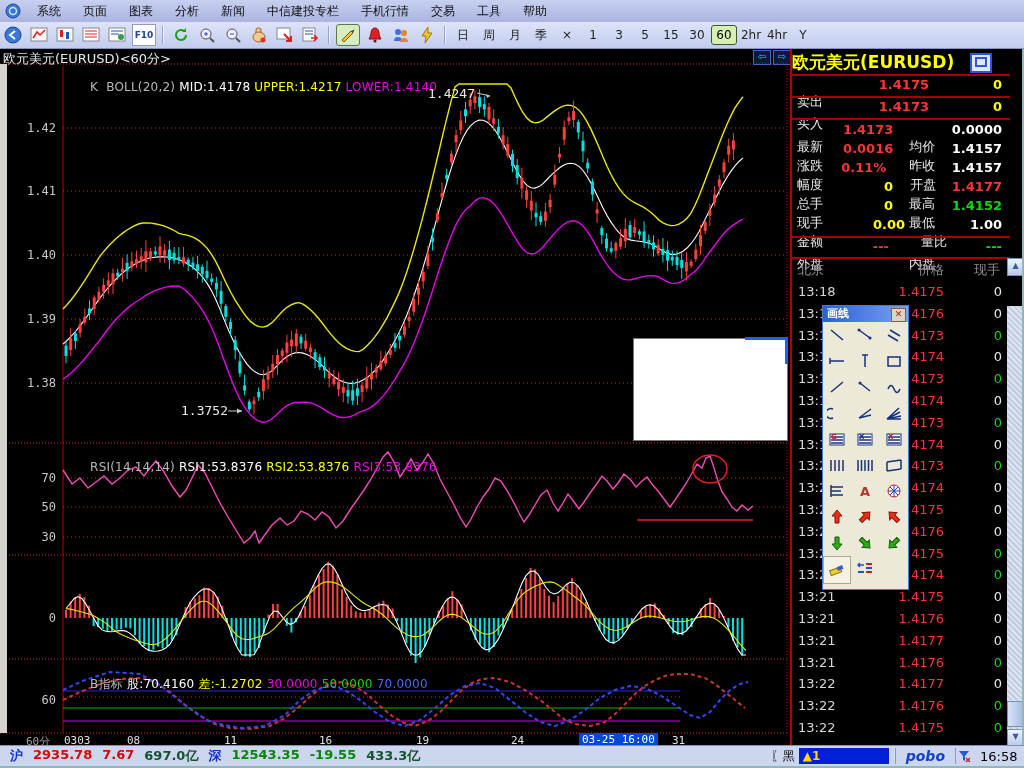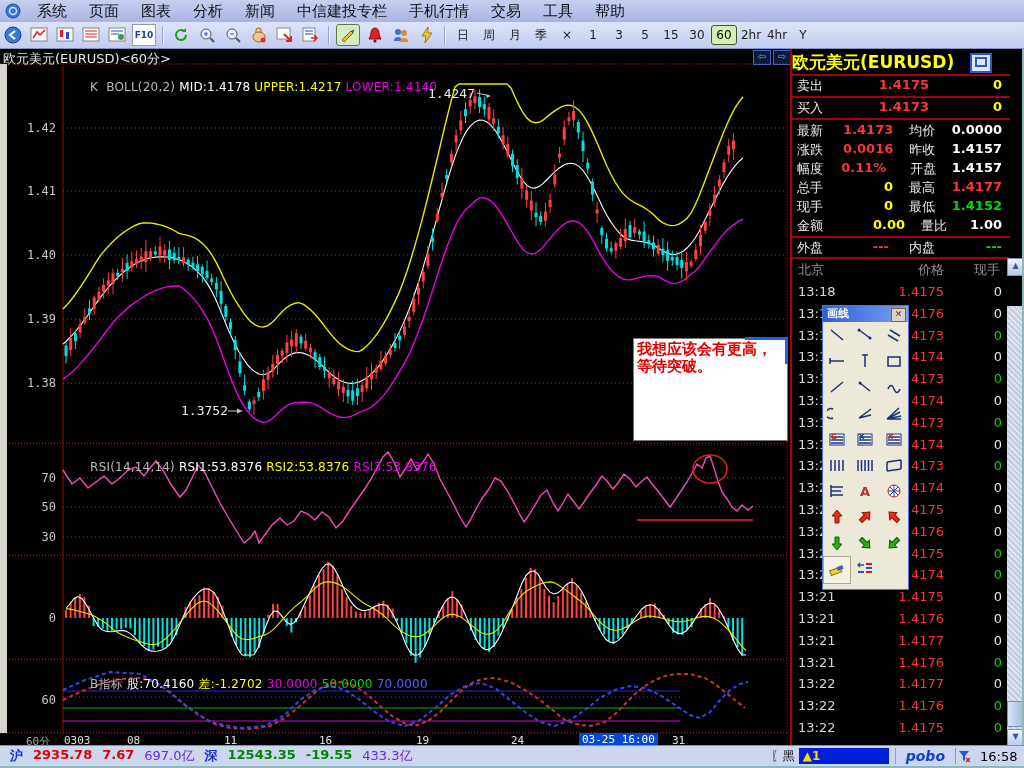--- a/index.html
+++ b/index.html
@@ -3,21 +3,21 @@
 <meta charset="utf-8">
 <style>
   html,body{margin:0;padding:0;width:1024px;height:768px;overflow:hidden;
     font-family:"DejaVu Sans","Liberation Sans",sans-serif;background:#8fb8ba;}
   .abs{position:absolute;}
   #app{position:relative;width:1024px;height:768px;background:#000;}
   
   #titlebar{left:0;top:0;width:1024px;height:22px;
     background:linear-gradient(180deg,#c8d0f0,#aab4e0);display:flex;align-items:center;z-index:40;}
   #teal-band{right:60px;top:0;width:260px;height:7px;background:#49c0c4;border-radius:0 0 4px 4px;}
-  .menu-item{font-size:15px;color:#111;padding:2px 11px;cursor:default;}
+  .menu-item{font-size:12px;color:#111;padding:2px 11px;cursor:default;}
   #app-title{left:540px;top:1px;width:270px;text-align:center;color:#d80000;
     font-weight:bold;font-size:16px;letter-spacing:1px;}
   .winbtn{width:15px;height:15px;border-radius:50%;margin-left:3px;
     background:radial-gradient(circle at 35% 30%,#d8f8f8,#64bcc8);
     border:1px solid #2a7f8f;color:#0c4a56;font-size:9px;line-height:13px;text-align:center;font-weight:bold;}
   #winbtns{right:6px;top:3px;display:flex;}
   
   #toolbar{left:0;top:22px;width:1024px;height:26px;
     background:linear-gradient(180deg,#dde3f8,#c2ccee);display:flex;align-items:center;z-index:40;
     border-bottom:1px solid #8892c0;}
@@ -46,21 +46,21 @@
     border-top:3px solid #2060f0;border-right:3px solid #2060f0;}
   .price-note{color:#e8e8e8;font-family:"DejaVu Sans Mono","Liberation Mono",monospace;font-size:13px;}
   #left-gutter{left:0;top:64px;width:7px;height:669px;background:#d6d3ce;}
   
   #quote-panel{left:790px;top:48px;width:218px;height:697px;background:#000;border-left:2px solid #b00000;z-index:5;}
   #quote-title{left:0;top:3px;width:190px;text-align:left;color:#ffff00;font-size:17px;font-weight:bold;}
   #quote-board-icon{left:178px;top:5px;width:18px;height:16px;border:2px solid #2858d8;background:#dfe8ff;}
   #quote-board-icon div{margin:2px auto;width:8px;height:6px;border:2px solid #2858d8;}
   .redline{position:absolute;left:0;width:218px;height:0;border-top:2px solid #a80000;}
   .q-row{position:absolute;left:0;width:216px;display:flex;font-size:13px;font-weight:bold;}
-  .q-label{color:#e8e8e8;padding-left:5px;font-weight:normal;}
+  .q-label{color:#e8e8e8;padding-left:5px;font-weight:normal;margin-top:16px;}
   .tape-hdr{color:#909090;font-size:13px;font-weight:normal;}
   .tape-row{position:absolute;left:0;width:214px;display:flex;font-size:13px;}
   .t-time{width:58px;color:#d8d8d8;padding-left:6px;}
   .t-price{width:88px;text-align:right;color:#ff3434;}
   .t-vol{flex:1;text-align:right;padding-right:4px;}
   
   #vscroll{left:1007px;top:306px;width:15px;height:439px;background:
     repeating-linear-gradient(45deg,#dce4f0 0 2px,#c2cce0 2px 4px);z-index:6;}
   .scr-btn{position:absolute;left:0;width:15px;height:16px;background:linear-gradient(180deg,#eef4ff,#b8c8e8);
     border:1px solid #7890c0;color:#3858a0;font-size:8px;text-align:center;line-height:14px;}
@@ -74,21 +74,21 @@
     color:#fff;font-size:11px;font-weight:bold;padding-left:4px;line-height:16px;}
   #palette-close{position:absolute;right:2px;top:2px;width:13px;height:12px;background:#d8d4c8;
     border:1px solid #806040;color:#a02010;font-size:9px;line-height:10px;text-align:center;font-weight:bold;}
   #palette-grid{display:grid;grid-template-columns:repeat(3,1fr);}
   .pal-cell{height:26px;display:flex;align-items:center;justify-content:center;}
   .pal-cell.sel{border:1px solid #b0a890;background:#f4f2e4;}
   
   #statusbar{left:0;top:745px;width:1024px;height:20px;background:#ccd6ee;border-top:1px solid #8090b8;
     display:flex;align-items:center;font-size:13px;z-index:40;}
   .st{margin-left:10px;font-weight:bold;}
-  .st.blue-b{color:#1030d0;}.st.red{color:#e00000;}.st.green{color:#008800;}.st.black{color:#6d28d9;font-weight:normal;}
+  .st.blue-b{color:#1030d0;}.st.red{color:#e00000;}.st.green{color:#008800;}.st.black{color:#14532d;font-weight:bold;}
   #st-right{position:absolute;right:4px;display:flex;align-items:center;height:20px;}
   #st-mode{color:#000;font-size:12px;}
   #st-alert{width:86px;height:16px;background:#0020d8;color:#ffd800;font-size:12px;font-weight:bold;
     padding-left:4px;line-height:16px;margin:0 4px;}
   #st-brand{color:#1040d0;font-weight:bold;font-style:italic;font-size:14px;margin:0 8px;}
   #st-time{color:#000;margin-left:8px;width:40px;}
   .st-sep{width:1px;height:16px;background:#8898c0;margin:0 2px;}
   #bottom-frame{left:0;top:765px;width:1024px;height:3px;background:#8fb8ba;}
   #right-frame{left:1022px;top:48px;width:2px;height:717px;background:#8fb8ba;z-index:35;}
 </style>
@@ -739,21 +739,20 @@
     <div class="abs ytick" style="left:4px;top:423px">70</div>
     <div class="abs ytick" style="left:4px;top:452px">50</div>
     <div class="abs ytick" style="left:4px;top:482px">30</div>
     <div class="abs ytick" style="left:4px;top:563px">0</div>
     <div class="abs ytick" style="left:4px;top:645px">60</div>
 
     <div class="abs price-note" style="left:428px;top:38px">1.4247</div>
     <div class="abs price-note" style="left:181px;top:355px">1.3752</div>
     <div id="note-box" class="abs">
       <div id="note-blue"></div>
-      <div class="txt"><span>我想应该会有更高，</span><br><span>等待突破。</span></div>
     </div>
 
     <div class="abs xlab" style="left:26px;top:686px;color:#a0a0a0">60分</div>
     <div id="xlabels">
         <div class="abs xlab" style="left: 64px; top: 686px;">0303</div>
         <div class="abs xlab" style="left: 127px; top: 686px;">08</div>
         <div class="abs xlab" style="left: 224px; top: 686px;">11</div>
         <div class="abs xlab" style="left: 319px; top: 686px;">16</div>
         <div class="abs xlab" style="left: 416px; top: 686px;">19</div>
         <div class="abs xlab" style="left: 511px; top: 686px; text-align: center;">24</div>

